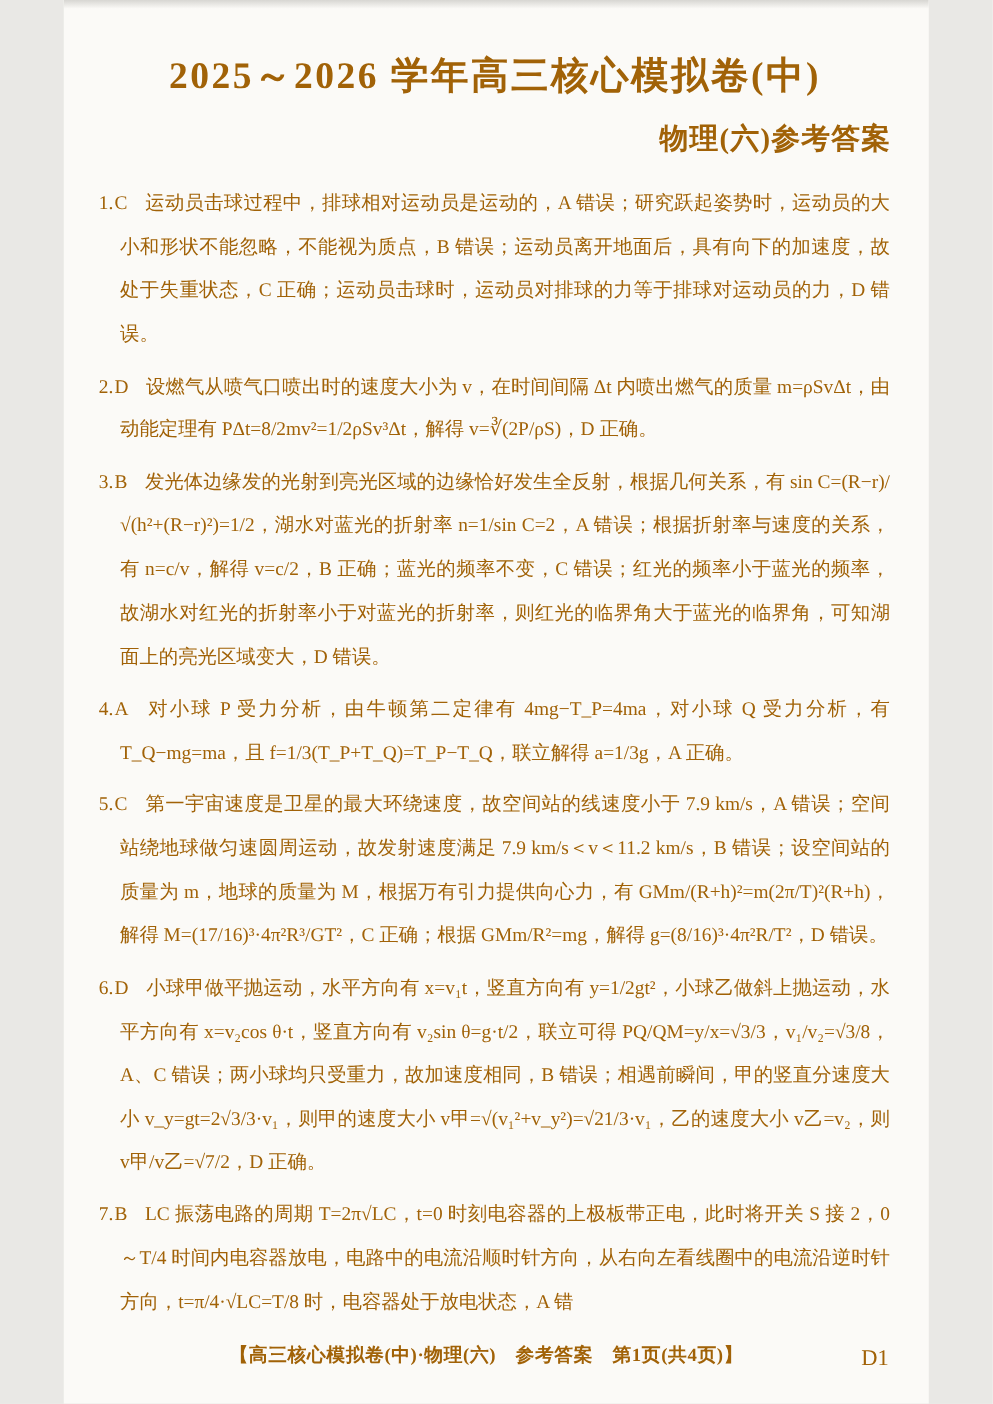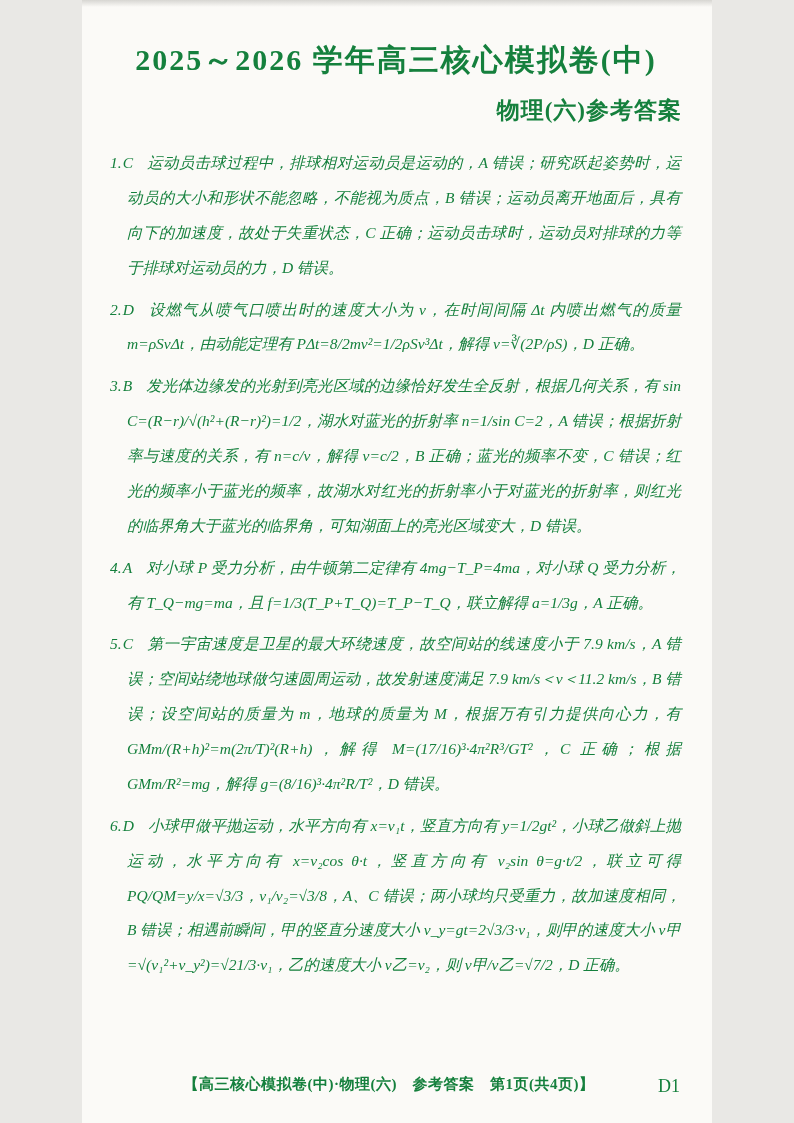--- a/index.html
+++ b/index.html
@@ -2,25 +2,25 @@
 <html><head>
 <meta charset="utf-8">
 <style>
   html, body {
     margin: 0;
     padding: 0;
     background: #e9e8e5;
   }
   .page {
     position: relative;
-    width: 630px;
+    width: 692px;
     height: 1123px;
     margin: 0 auto;
     background: #fbfaf7;
-    color: #15803d;
+    color: #a16207;
     font-family: "Liberation Serif", "DejaVu Serif", serif;
     box-sizing: border-box;
     padding: 30px 30px 70px 28px;
     overflow: hidden;
   }
   .scan-edge {
     position: absolute;
     top: 0; left: 0; right: 0;
     height: 7px;
     background: linear-gradient(#d7d6d2, rgba(215,214,210,0));
@@ -42,21 +42,20 @@
   }
   .answers {
     font-size: 15.5px;
     line-height: 2.25;
   }
   .answer {
     margin: 0 1px 7px 0;
     padding-left: 17px;
     text-indent: -17px;
     text-align: justify;
-    font-style: italic;
   }
   .answer .num {
     margin-right: 1px;
   }
   .answer .letter {
     margin-right: 14px;
   }
   .footer {
     position: absolute;
     left: 0;
@@ -108,20 +107,23 @@
     </p>
 
     <p class="answer">
       <span class="num">5.</span><span class="letter">C</span><span class="text">第一宇宙速度是卫星的最大环绕速度，故空间站的线速度小于 7.9 km/s，A 错误；空间站绕地球做匀速圆周运动，故发射速度满足 7.9 km/s＜v＜11.2 km/s，B 错误；设空间站的质量为 m，地球的质量为 M，根据万有引力提供向心力，有 GMm/(R+h)²=m(2π/T)²(R+h)，解得 M=(17/16)³·4π²R³/GT²，C 正确；根据 GMm/R²=mg，解得 g=(8/16)³·4π²R/T²，D 错误。</span>
     </p>
 
     <p class="answer">
       <span class="num">6.</span><span class="letter">D</span><span class="text">小球甲做平抛运动，水平方向有 x=v₁t，竖直方向有 y=1/2gt²，小球乙做斜上抛运动，水平方向有 x=v₂cos θ·t，竖直方向有 v₂sin θ=g·t/2，联立可得 PQ/QM=y/x=√3/3，v₁/v₂=√3/8，A、C 错误；两小球均只受重力，故加速度相同，B 错误；相遇前瞬间，甲的竖直分速度大小 v_y=gt=2√3/3·v₁，则甲的速度大小 v甲=√(v₁²+v_y²)=√21/3·v₁，乙的速度大小 v乙=v₂，则 v甲/v乙=√7/2，D 正确。</span>
     </p>
 
+    <p class="answer">
+      <span class="num">7.</span><span class="letter">B</span><span class="text">LC 振荡电路的周期 T=2π√LC，t=0 时刻电容器的上极板带正电，此时将开关 S 接 2，0～T/4 时间内电容器放电，电路中的电流沿顺时针方向，从右向左看线圈中的电流沿逆时针方向，t=π/4·√LC=T/8 时，电容器处于放电状态，A 错</span>
+    </p>
 
   </div>
 
   <div class="footer">
     <div class="footer-center">【高三核心模拟卷(中)·物理(六)　参考答案　第1页(共4页)】</div>
     <div class="footer-right">D1</div>
   </div>
 </div>
 
 </body></html>

